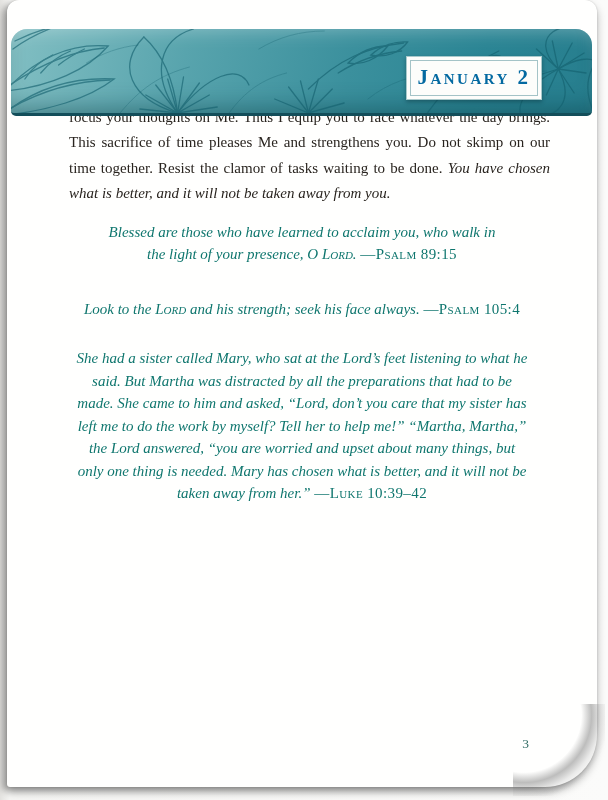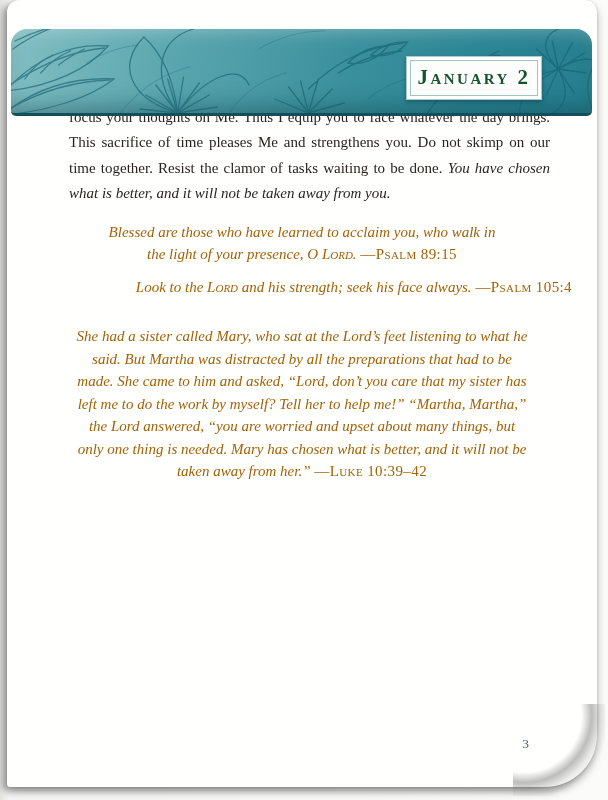--- a/index.html
+++ b/index.html
@@ -24,36 +24,36 @@
   }
   .band svg{position:absolute;left:0;top:0;width:100%;height:100%;}
   .date-box{
     position:absolute;top:27px;right:50px;width:136px;height:44px;
     background:#fdfdfb;border:1px solid #a9c9cb;box-sizing:border-box;
     box-shadow:0 2px 4px rgba(8,48,58,.45),inset 0 0 0 3px #fdfdfb,inset 0 0 0 4px rgba(55,125,135,.45);
     display:flex;align-items:center;justify-content:center;
   }
   .date-text{
     font-variant:small-caps;letter-spacing:2.5px;
-    font-size:21px;font-weight:600;color:#14532d;line-height:1;
+    font-size:21px;font-weight:600;color:#0369a1;line-height:1;
     transform:translateY(-1px);
   }
   .devotional{
     margin:28px 47px 0 62px;
     font-size:15px;line-height:25.5px;
     text-align:justify;color:#29241f;
   }
   .opening{font-variant:small-caps;letter-spacing:.4px;}
   .emph{font-style:italic;}
   .quote{
-    text-align:center;font-style:italic;color:#a16207;
+    text-align:center;font-style:italic;color:#0f766e;
     font-size:15px;line-height:22.5px;
   }
   .q1{max-width:402px;margin:14px auto 0;}
-  .q2{max-width:540px;margin:10px auto 0;text-align:right;}
+  .q2{max-width:540px;margin:32px auto 0;}
   .q3{max-width:452px;margin:27px auto 16px;}
   .sc,.ref{font-variant:small-caps;}
   .ref{font-style:normal;letter-spacing:.4px;}
   .page-number{
     position:absolute;right:68px;top:736px;
     font-size:13.5px;color:#2f6b63;
   }
   .curl{
     position:absolute;right:-8px;bottom:-9px;width:92px;height:92px;
     pointer-events:none;

